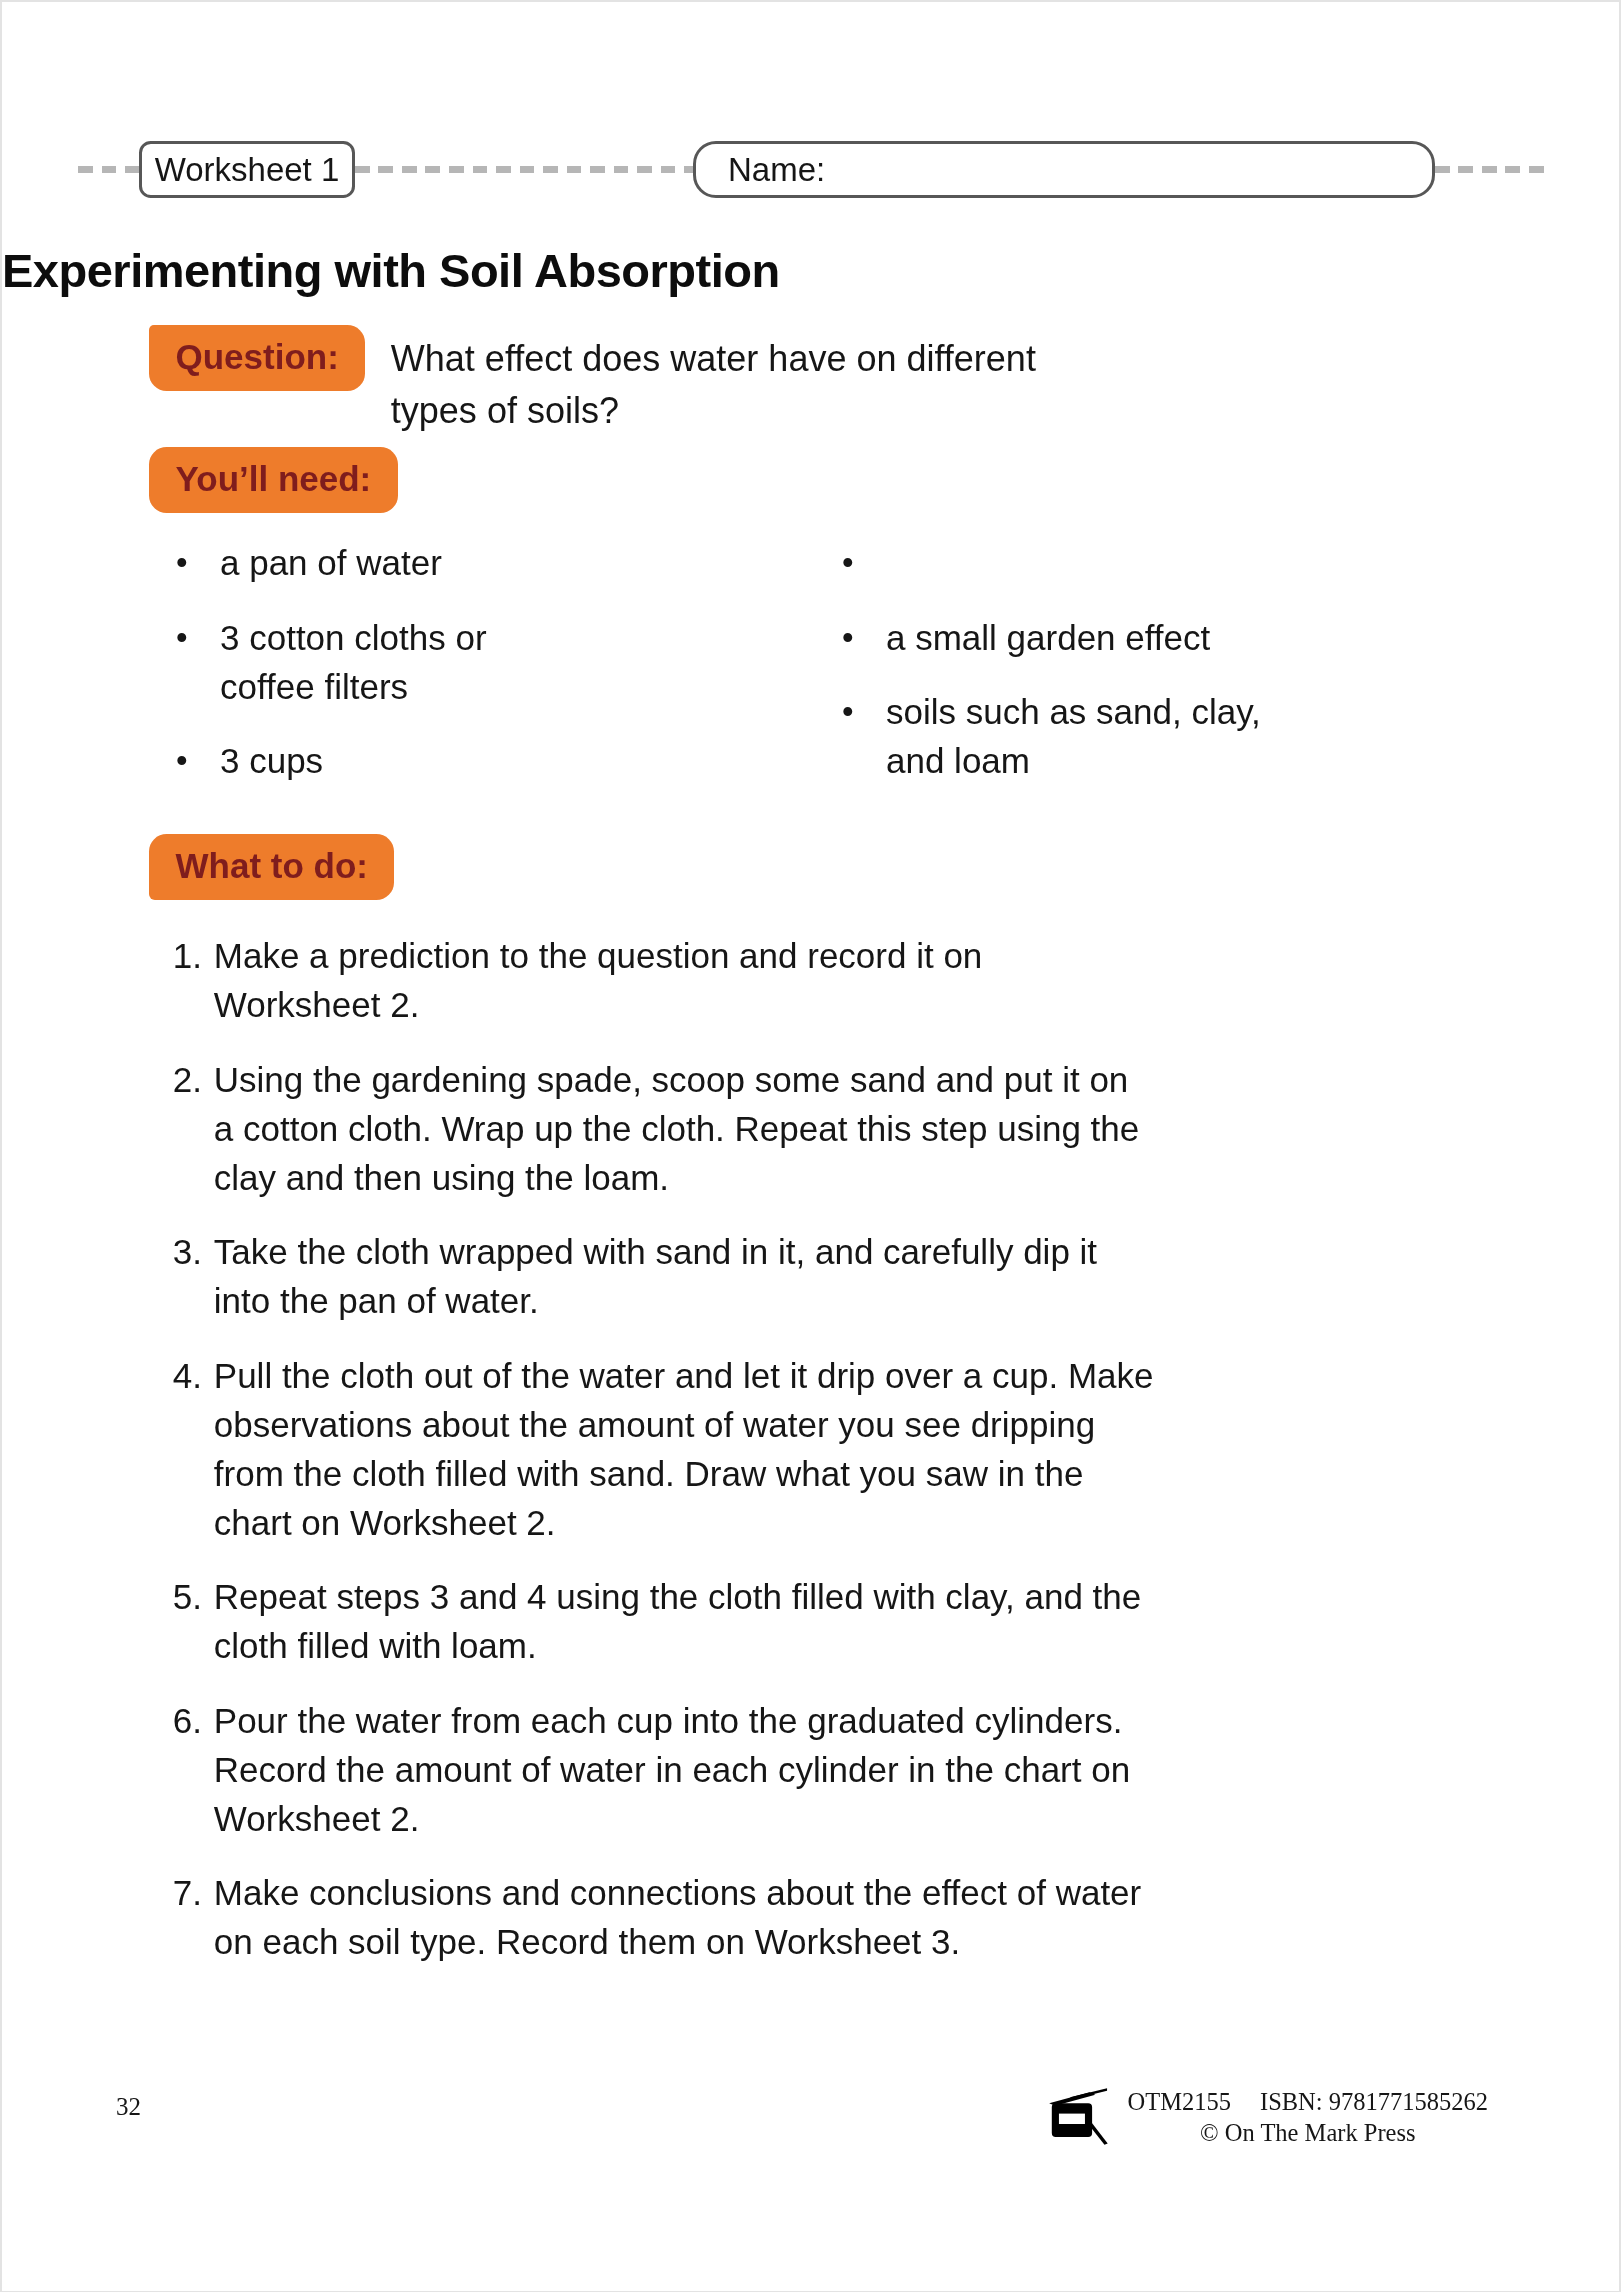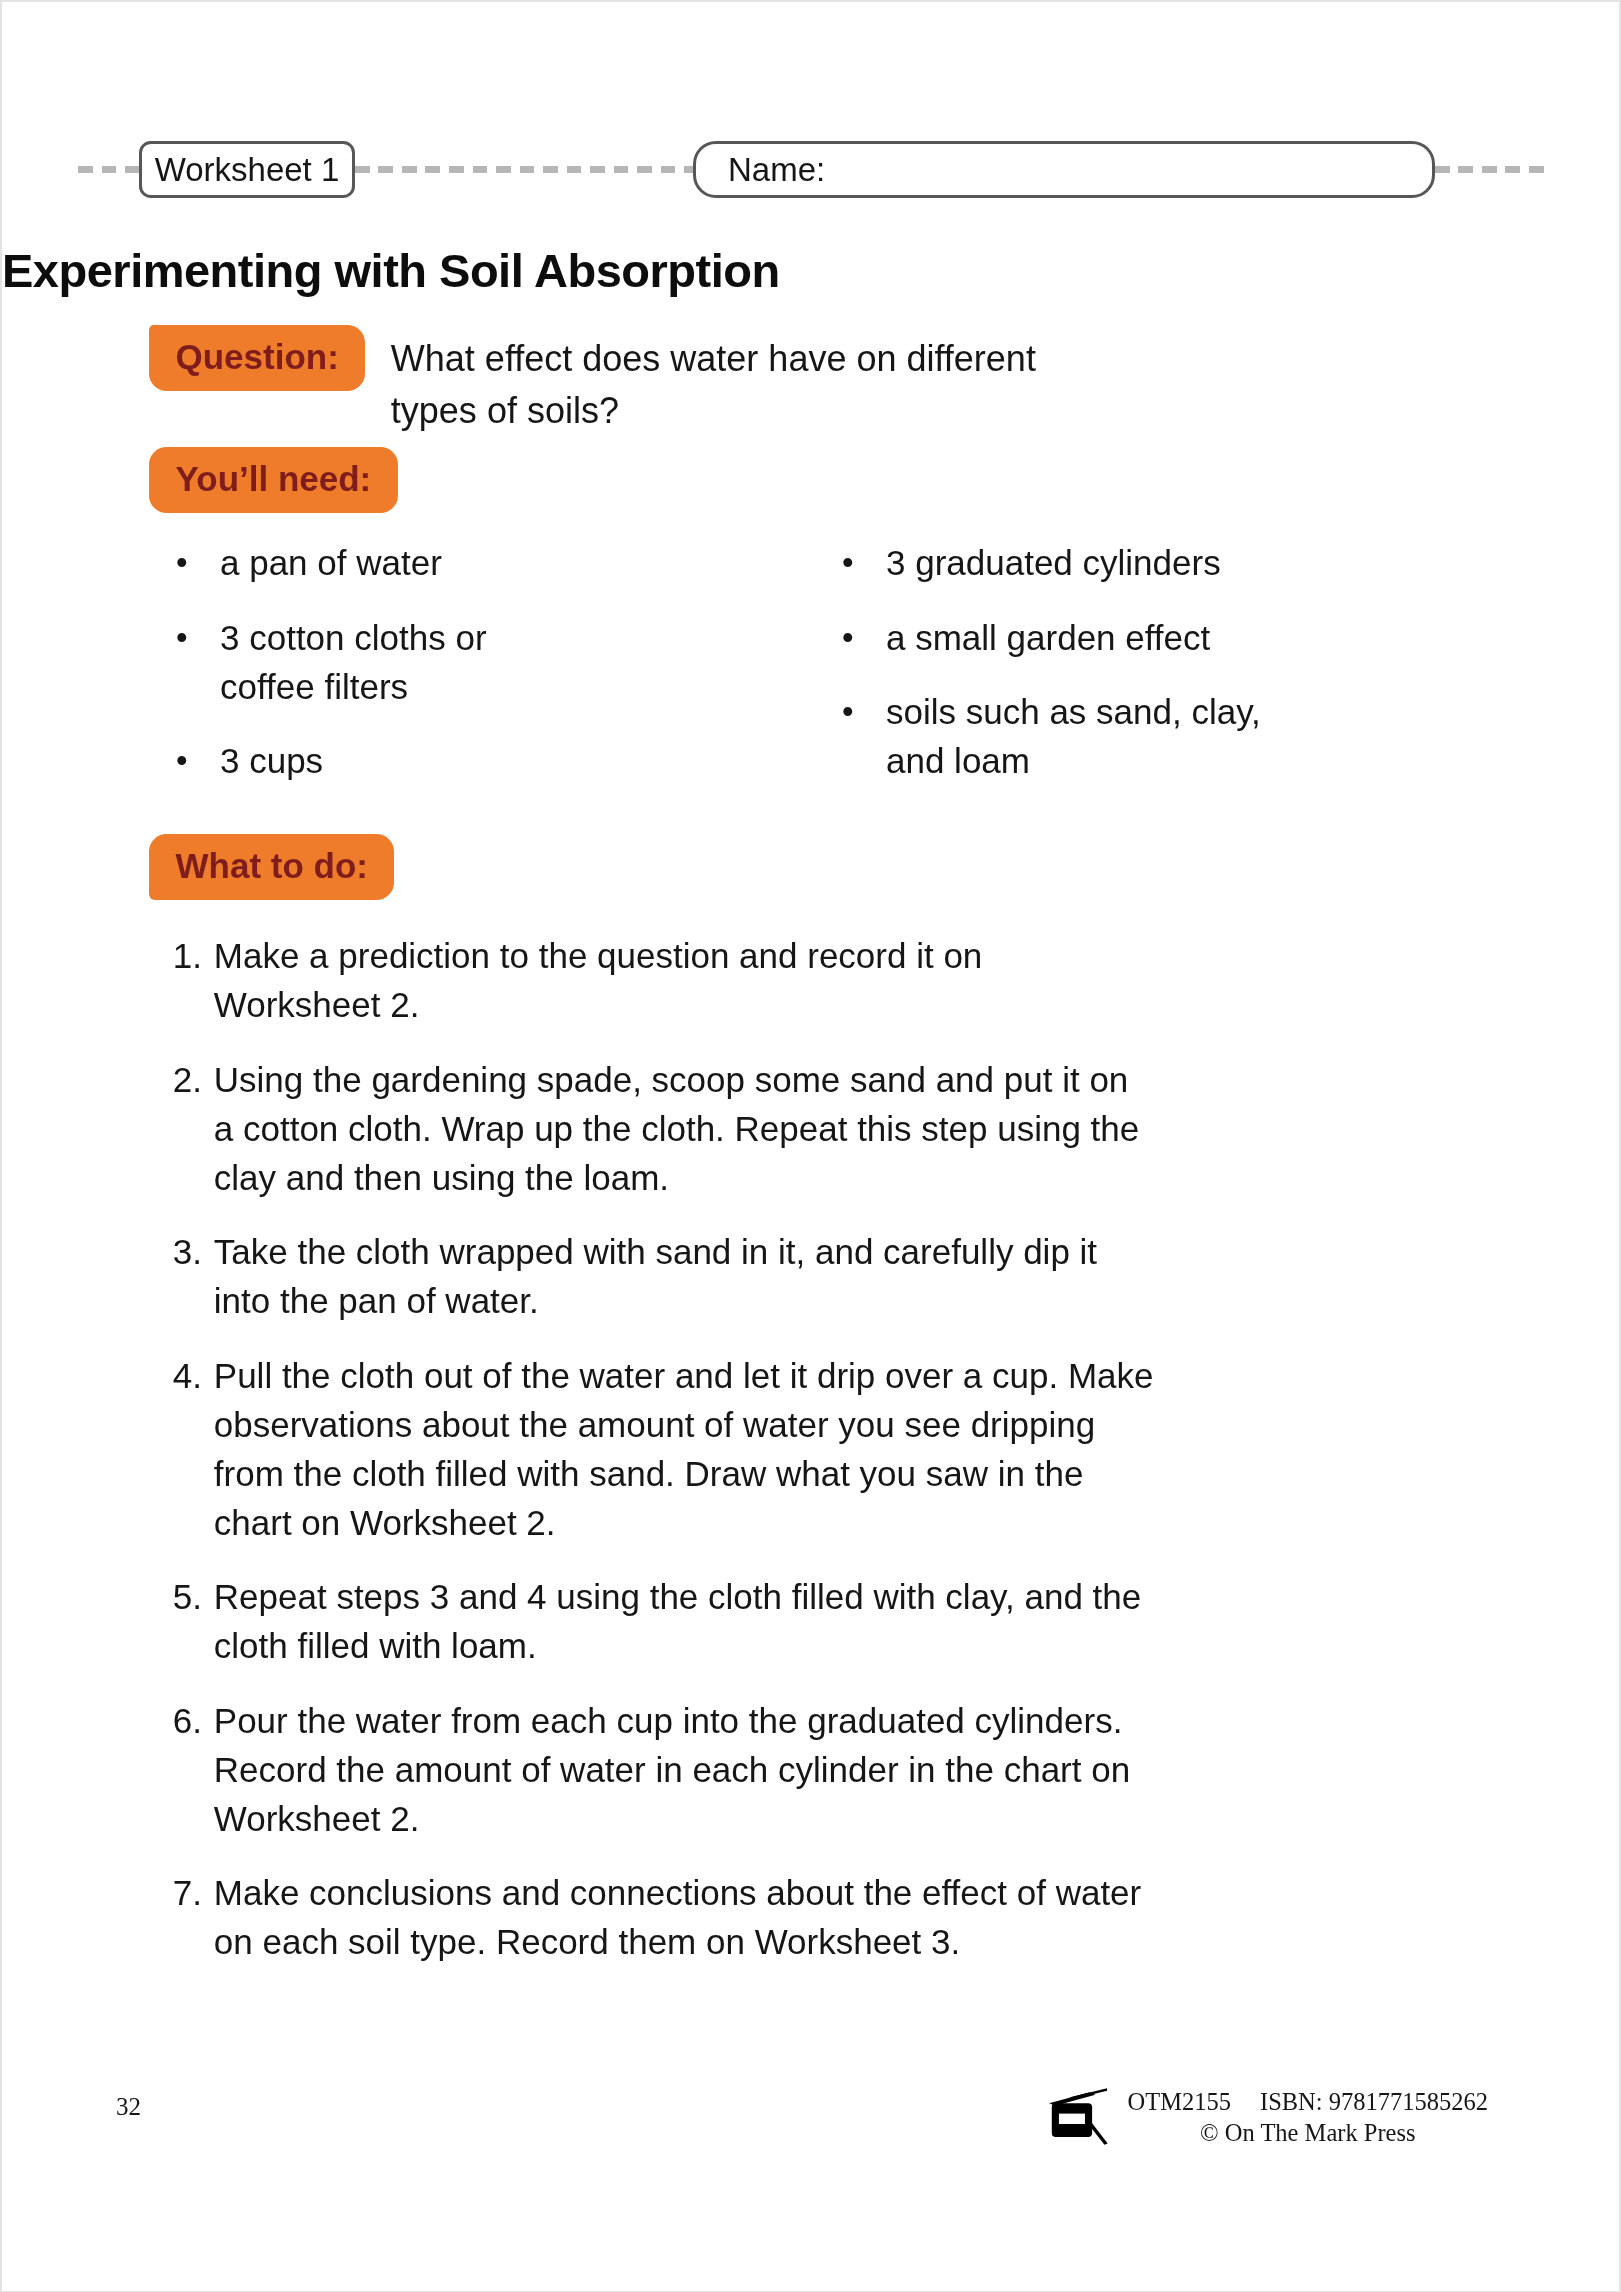--- a/index.html
+++ b/index.html
@@ -171,21 +171,20 @@
 coffee filters</span>
       </div>
       <div class="mitem">
         <span class="mdot">•</span>
         <span class="mtext">3 cups</span>
       </div>
     </div>
     <div class="col-right">
       <div class="mitem">
         <span class="mdot">•</span>
-        <span class="mtext">3 graduated cylinders</span>
       </div>
       <div class="mitem">
         <span class="mdot">•</span>
         <span class="mtext">a small garden effect</span>
       </div>
       <div class="mitem">
         <span class="mdot">•</span>
         <span class="mtext">soils such as sand, clay,
 and loam</span>
       </div>

